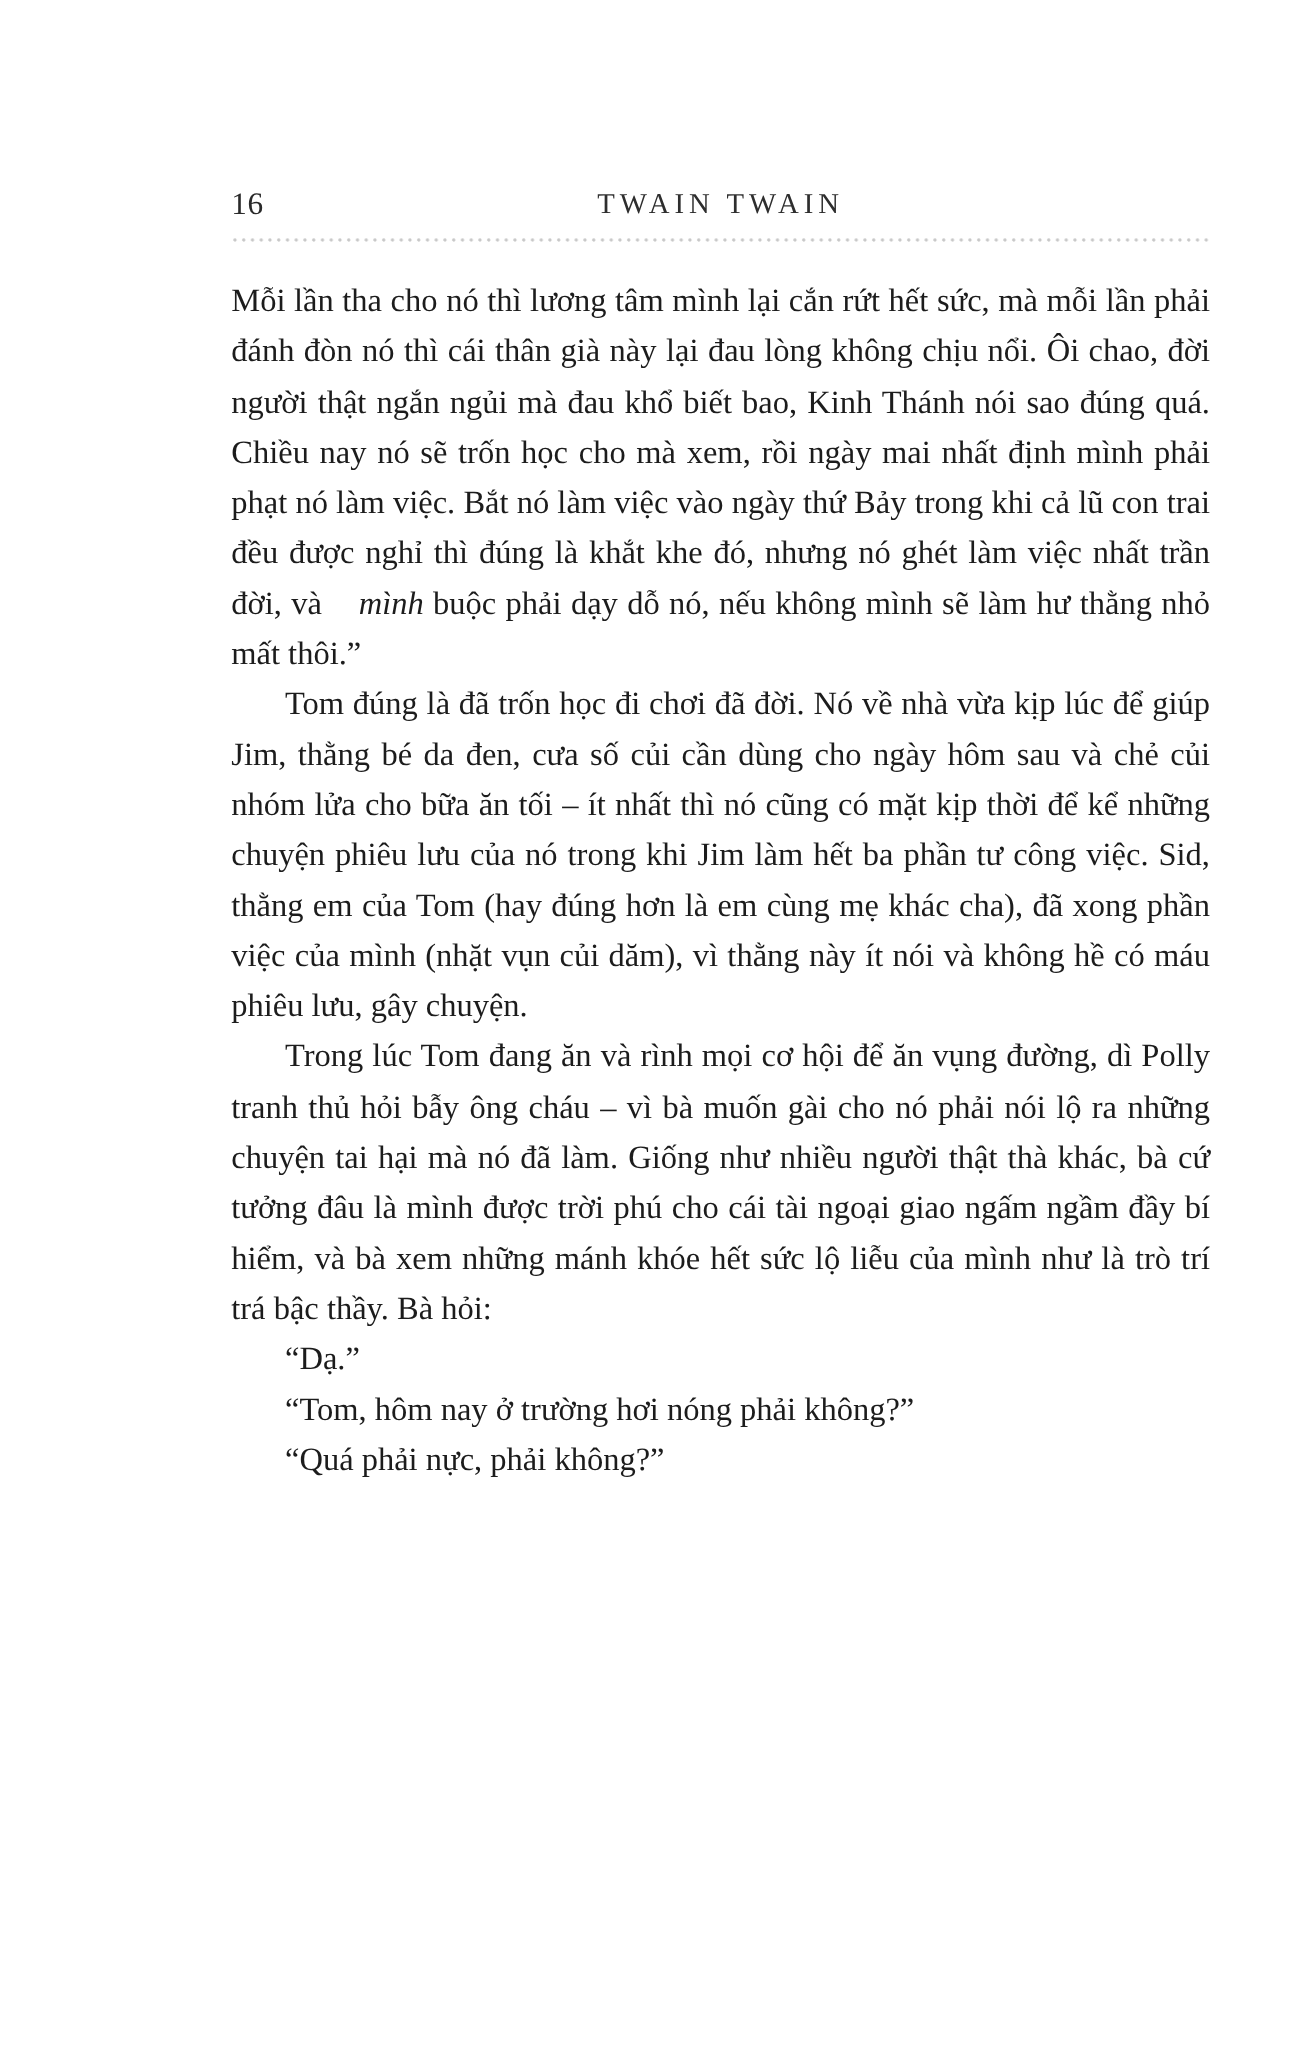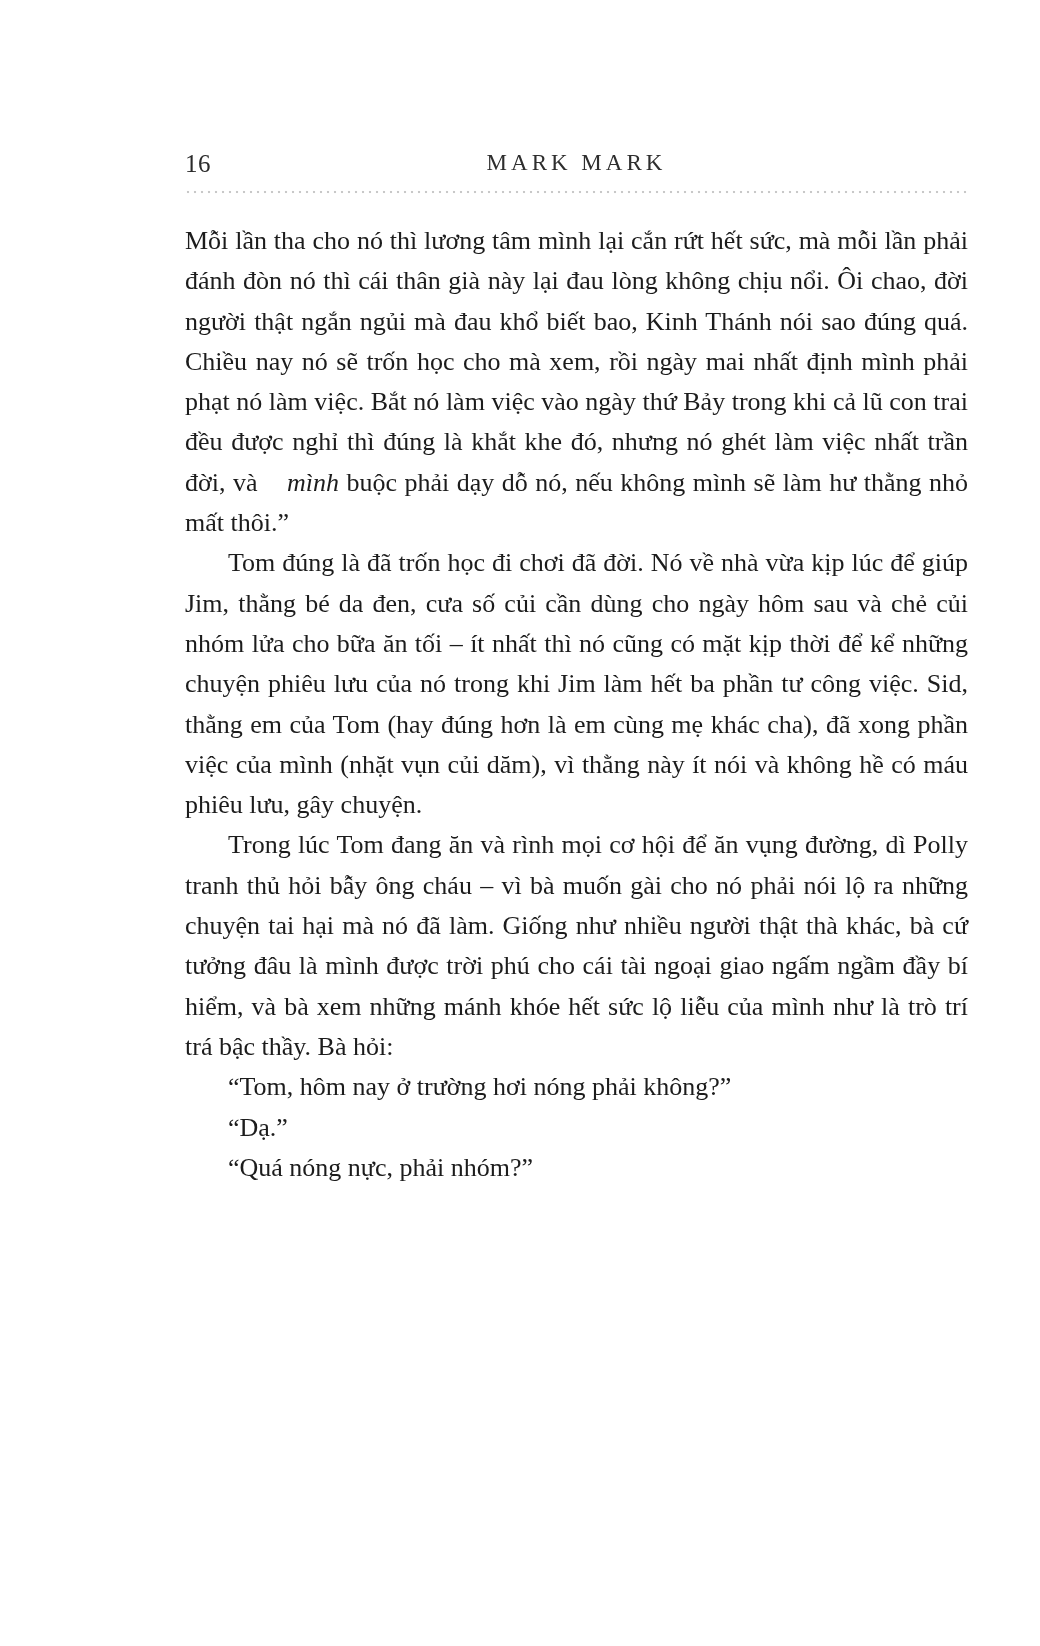--- a/index.html
+++ b/index.html
@@ -63,27 +63,27 @@
     margin-left: 22px;
   }
 </style>
 </head>
 <body>
 
 <div class="page">
 
   <header class="page-header">
     <span class="page-number">16</span>
-    <span class="author">MARK MARK</span>
+    <span class="author">TWAIN TWAIN</span>
   </header>
 
   <div class="divider"></div>
 
   <main class="body-text">
       <p><span>Mỗi lần tha cho nó thì lương tâm mình lại cắn rứt hết sức, mà mỗi lần phải đánh đòn nó thì cái thân già này lại đau lòng không chịu nổi. Ôi chao, đời người thật ngắn ngủi mà đau khổ biết bao, Kinh Thánh nói sao đúng quá. Chiều nay nó sẽ trốn học cho mà xem, rồi ngày mai nhất định mình phải phạt nó làm việc. Bắt nó làm việc vào ngày thứ Bảy trong khi cả lũ con trai đều được nghỉ thì đúng là khắt khe đó, nhưng nó ghét làm việc nhất trần đời, và </span><em>mình</em><span> buộc phải dạy dỗ nó, nếu không mình sẽ làm hư thằng nhỏ mất thôi.”</span></p>
       <p class="indent"><span>Tom đúng là đã trốn học đi chơi đã đời. Nó về nhà vừa kịp lúc để giúp Jim, thằng bé da đen, cưa số củi cần dùng cho ngày hôm sau và chẻ củi nhóm lửa cho bữa ăn tối – ít nhất thì nó cũng có mặt kịp thời để kể những chuyện phiêu lưu của nó trong khi Jim làm hết ba phần tư công việc. Sid, thằng em của Tom (hay đúng hơn là em cùng mẹ khác cha), đã xong phần việc của mình (nhặt vụn củi dăm), vì thằng này ít nói và không hề có máu phiêu lưu, gây chuyện.</span></p>
       <p class="indent"><span>Trong lúc Tom đang ăn và rình mọi cơ hội để ăn vụng đường, dì Polly tranh thủ hỏi bẫy ông cháu – vì bà muốn gài cho nó phải nói lộ ra những chuyện tai hại mà nó đã làm. Giống như nhiều người thật thà khác, bà cứ tưởng đâu là mình được trời phú cho cái tài ngoại giao ngấm ngầm đầy bí hiểm, và bà xem những mánh khóe hết sức lộ liễu của mình như là trò trí trá bậc thầy. Bà hỏi:</span></p>
+      <p class="indent"><span>“Dạ.”</span></p>
       <p class="indent"><span>“Tom, hôm nay ở trường hơi nóng phải không?”</span></p>
-      <p class="indent"><span>“Dạ.”</span></p>
-      <p class="indent"><span>“Quá nóng nực, phải nhóm?”</span></p>
+      <p class="indent"><span>“Quá phải nực, phải không?”</span></p>
     </main>
 
 </div>
 
 </body></html>

